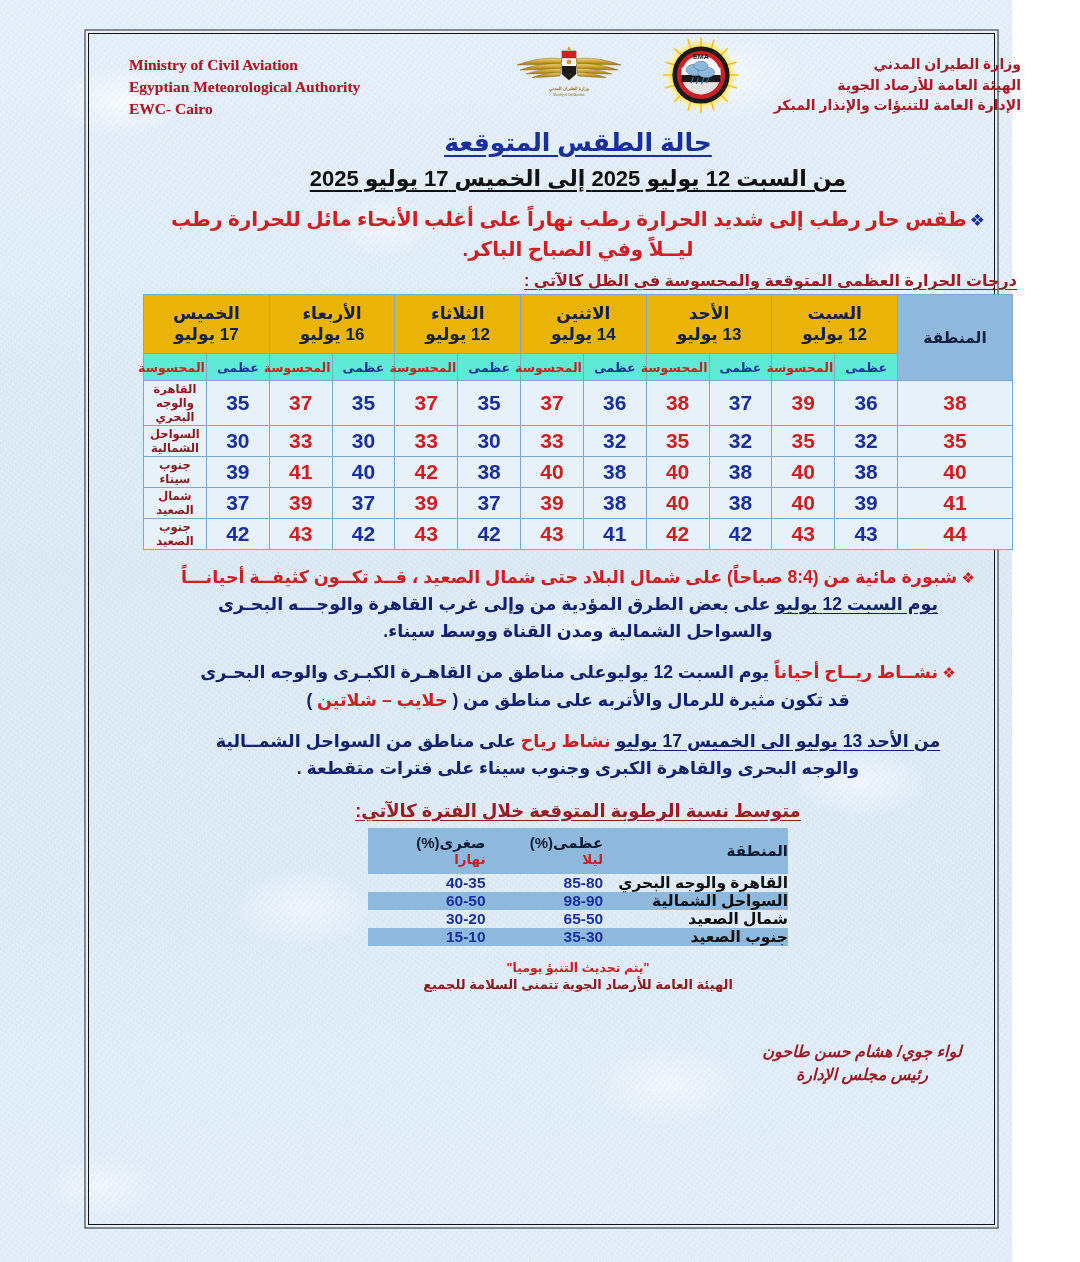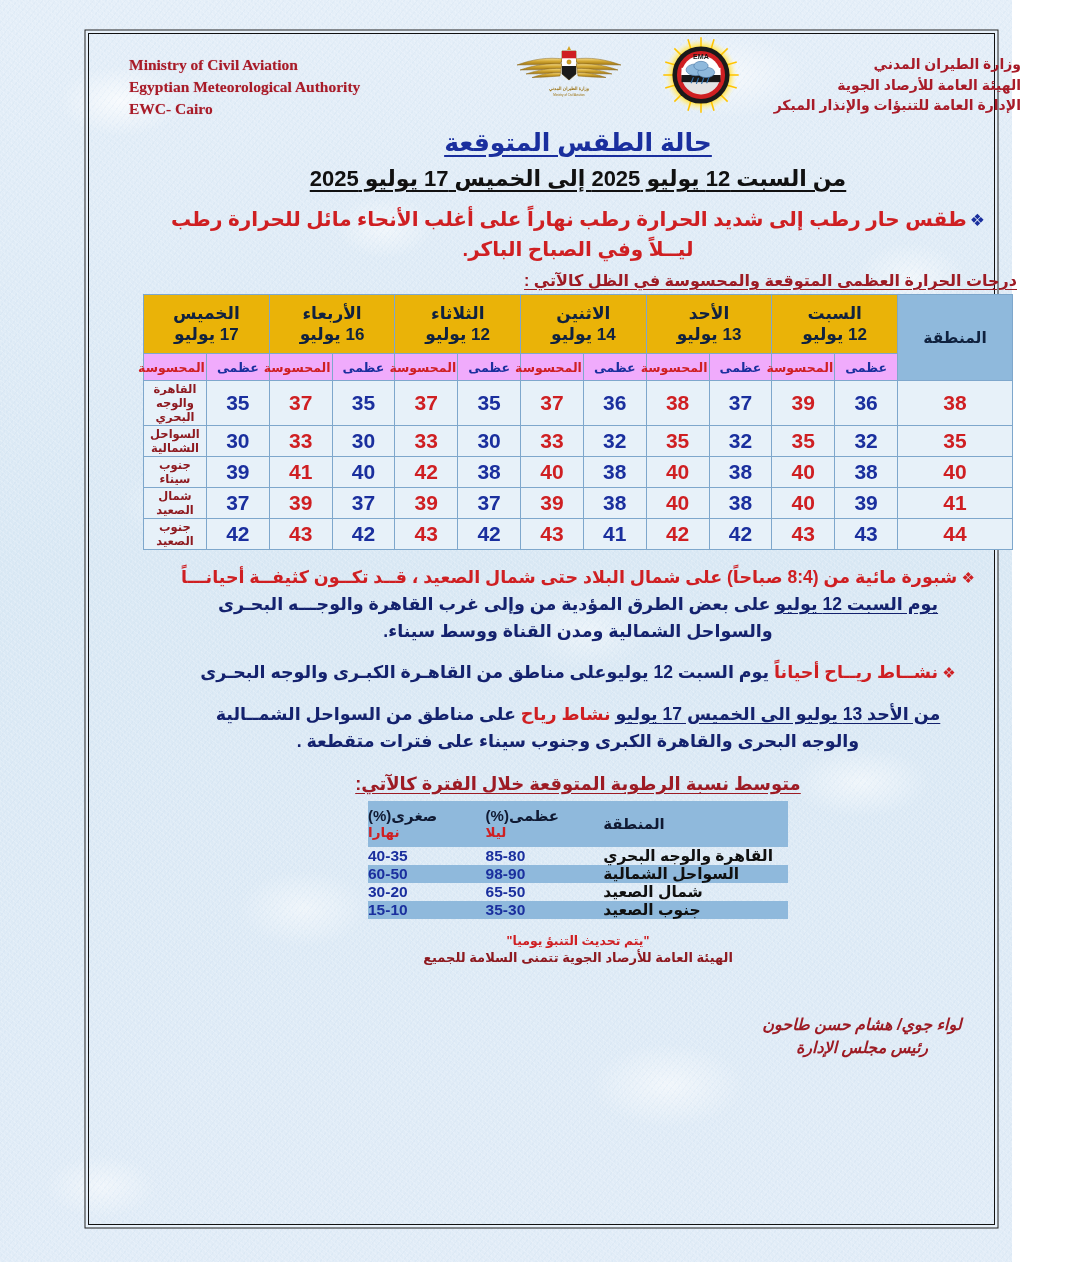--- a/index.html
+++ b/index.html
@@ -181,21 +181,21 @@
     background: #8fb9dc;
     color: #10223f;
     font-size: 15.5px;
     font-weight: bold;
     width: 112px;
   }
   .sub-h {
     height: 24px;
     font-size: 12.5px;
     font-weight: bold;
-    background: #f0abfc;
+    background: #5eead4;
   }
   .sub-felt { color: #cf1f22; }
   .sub-max  { color: #1a2f9e; }
   td.v-felt {
     color: #cf1f22;
     font-size: 21px;
     font-weight: bold;
     height: 28px;
   }
   td.v-max {
@@ -237,21 +237,21 @@
     margin: 6px auto 0 auto;
     width: 420px;
   }
   table.hum {
     width: 100%;
     border-collapse: collapse;
     table-layout: fixed;
     font-family: "Liberation Sans", "DejaVu Sans", sans-serif;
   }
   table.hum th, table.hum td {
-    text-align: left;
+    text-align: right;
     border: none;
     padding: 0;
   }
   .hum-head {
     background: #8fb9dc;
     height: 46px;
     vertical-align: middle;
   }
   .hum-h-top {
     display: block;
@@ -552,20 +552,21 @@
   </div>
 
   <div>
     <div class="note">
         <div><span class="note-bullet">❖ </span><span style="color: rgb(207, 31, 34);">شبورة مائية من (8:4 صباحاً) على شمال البلاد حتى شمال الصعيد ، قــد تكــون كثيفــة أحيانـــاً</span></div>
         <div><span style="color: rgb(20, 34, 110); text-decoration: underline; text-underline-offset: 3px;">يوم السبت 12 يوليو</span><span style="color: rgb(20, 34, 110);"> على بعض الطرق المؤدية من وإلى غرب القاهرة والوجـــه البحـرى</span></div>
         <div><span style="color: rgb(20, 34, 110);">والسواحل الشمالية ومدن القناة ووسط سيناء.</span></div>
       </div>
     <div class="note">
         <div><span class="note-bullet">❖ </span><span style="color: rgb(207, 31, 34); text-align: center;">نشــاط ريــاح أحياناً</span><span style="color: rgb(20, 34, 110);"> يوم السبت 12 يوليو</span><span style="color: rgb(20, 34, 110);">على مناطق من القاهـرة الكبـرى والوجه البحـرى</span></div>
+        <div><span style="color: rgb(20, 34, 110);">قد تكون مثيرة للرمال والأتربه على مناطق من ( </span><span style="color: rgb(207, 31, 34);">حلايب – شلاتين</span><span style="color: rgb(20, 34, 110);"> )</span></div>
       </div>
     <div class="note">
         <div><span style="color: rgb(20, 34, 110); text-decoration: underline; text-underline-offset: 3px;">من الأحد 13 يوليو الى الخميس 17 يوليو</span><span style="color: rgb(20, 34, 110);"> </span><span style="color: rgb(207, 31, 34);">نشاط رياح</span><span style="color: rgb(20, 34, 110);"> على مناطق من السواحل الشمــالية</span></div>
         <div><span style="color: rgb(20, 34, 110);">والوجه البحرى والقاهرة الكبرى وجنوب سيناء على فترات متقطعة .</span></div>
       </div>
   </div>
 
   <div class="hum-label">متوسط نسبة الرطوبة المتوقعة خلال الفترة كالآتي:</div>
 
   <div class="hum-wrap">

